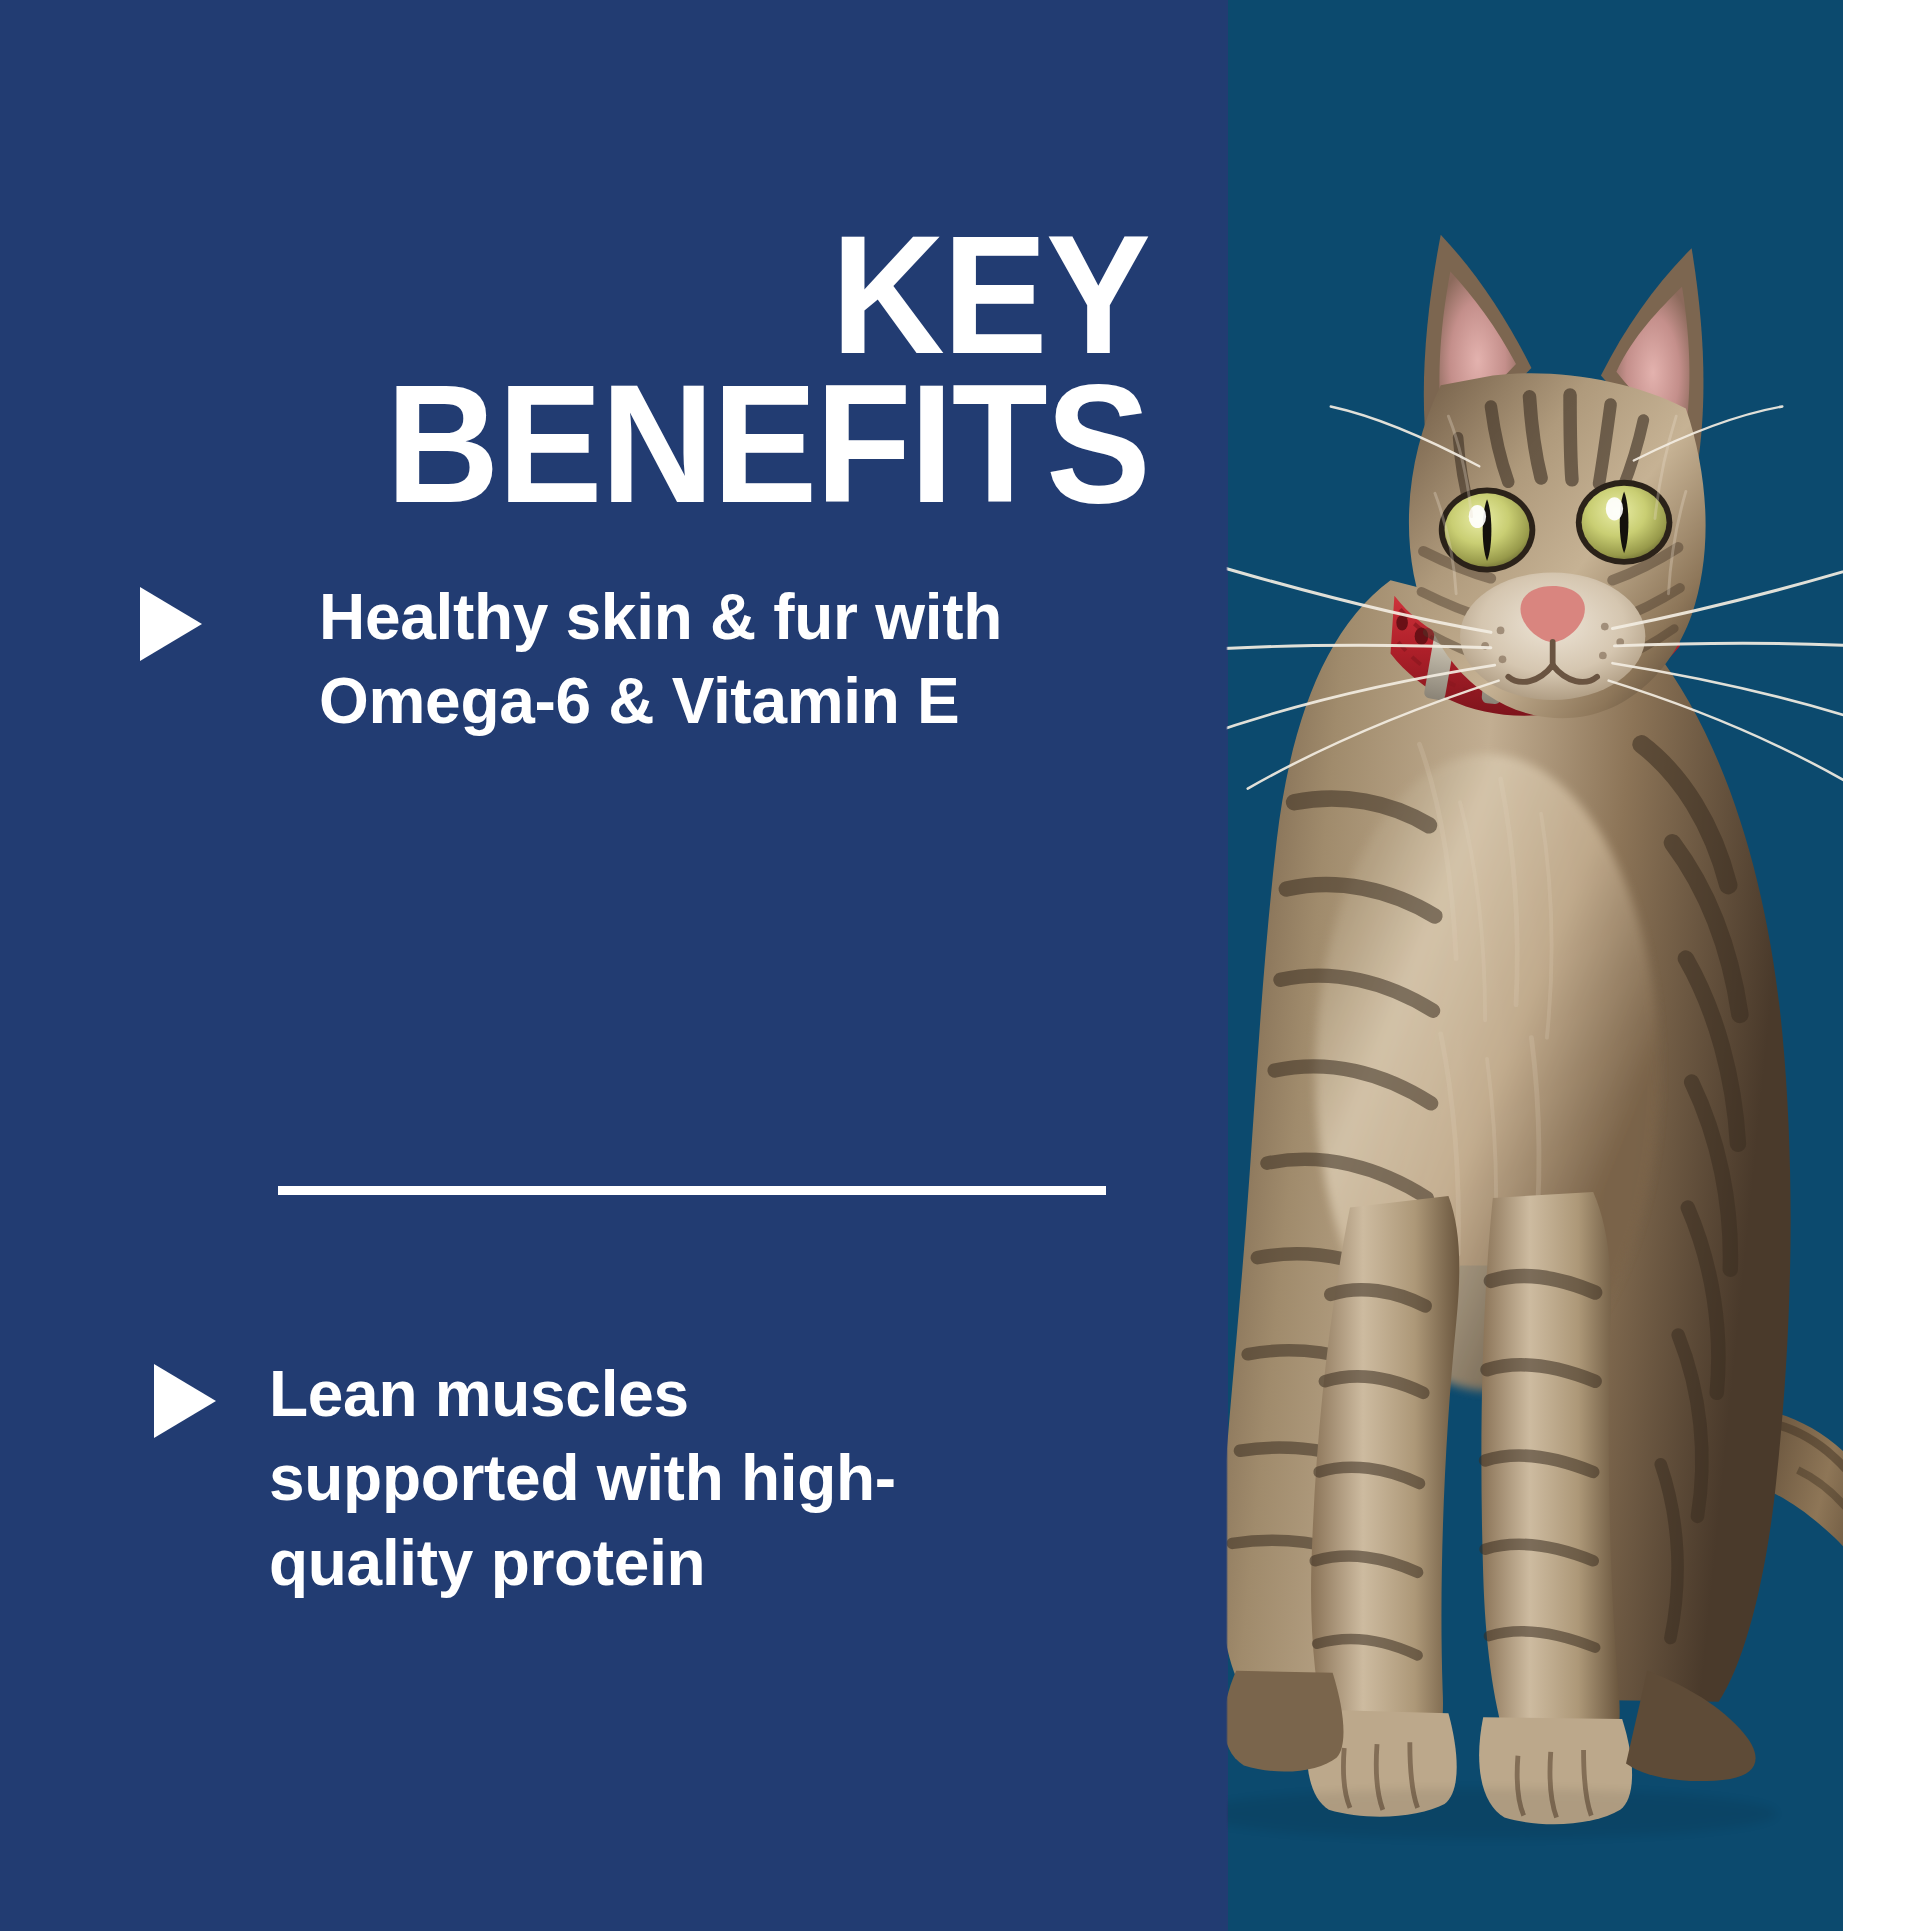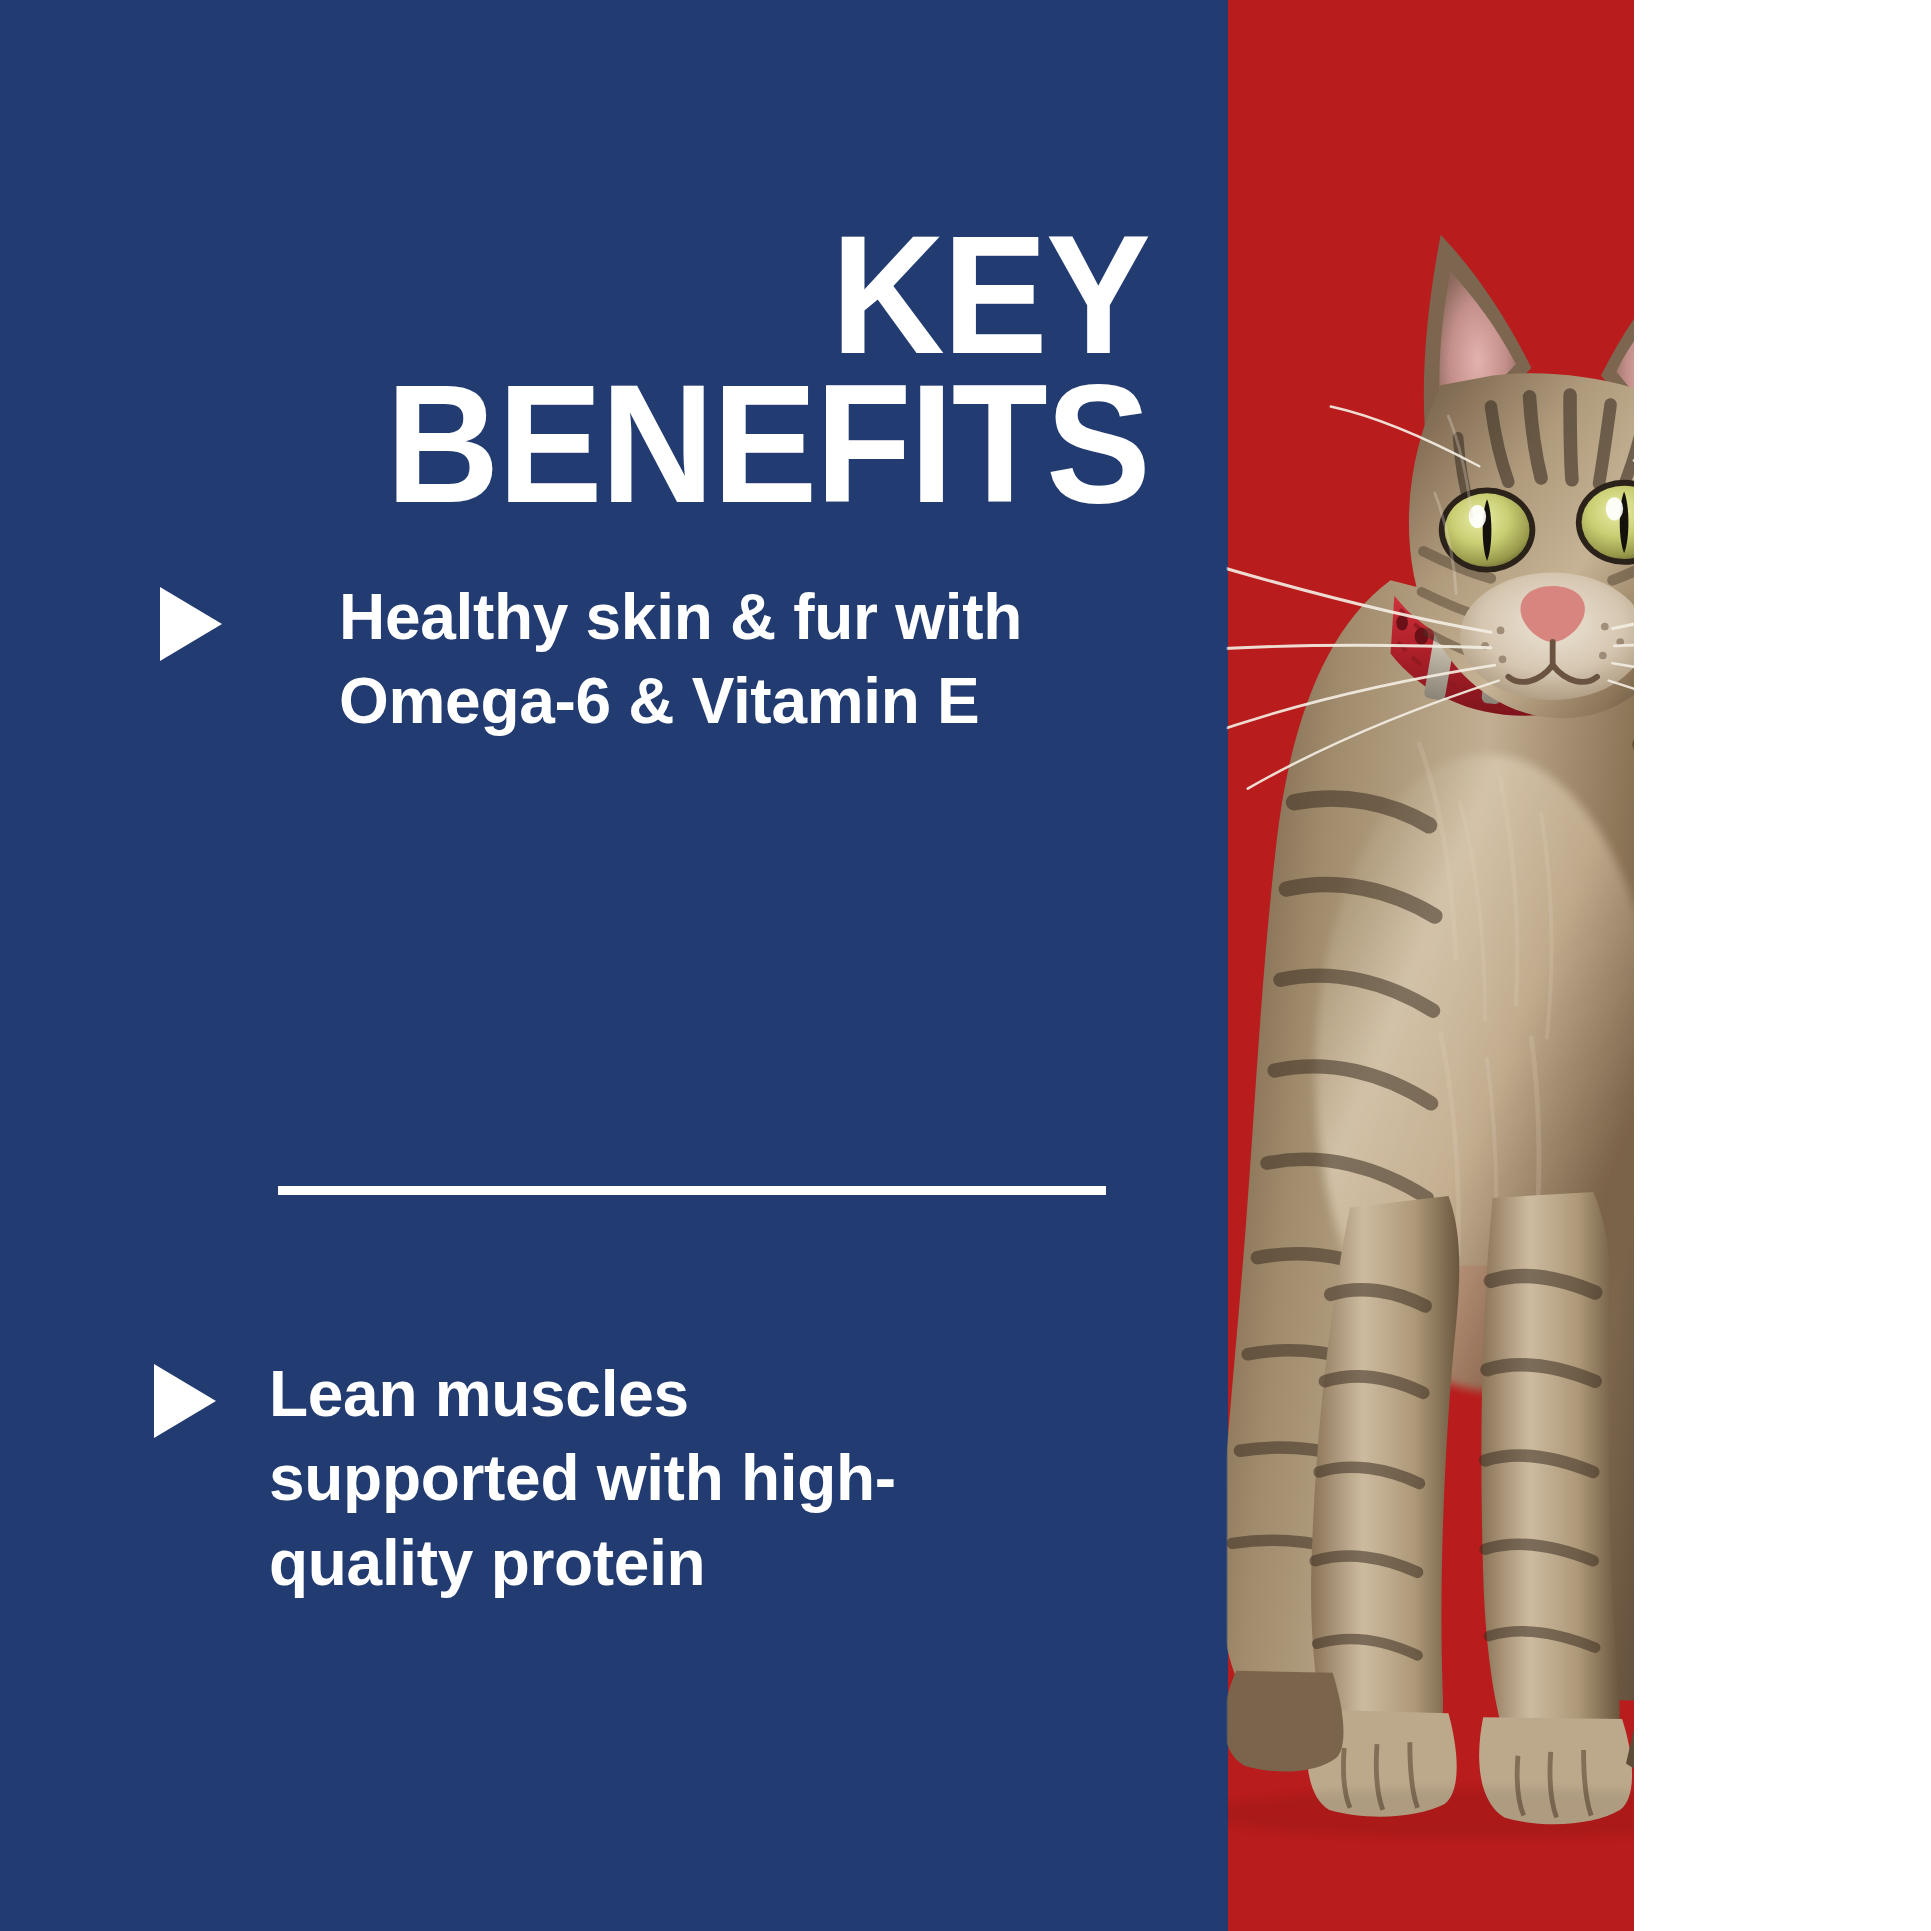--- a/index.html
+++ b/index.html
@@ -3,21 +3,21 @@
 <meta charset="utf-8">
 <style>
   html,body{margin:0;padding:0;}
   body{
     width:1931px;height:1931px;
     background:#ffffff;
     font-family:"Liberation Sans","DejaVu Sans",sans-serif;
     overflow:hidden;
     position:relative;
   }
-  #stage{position:absolute;left:0;top:0;width:1634px;height:1931px;background:#b91c1c;overflow:hidden;}
+  #stage{position:absolute;left:0;top:0;width:1843px;height:1931px;background:#0c4a6e;overflow:hidden;}
 
   
   #bluePanel{
     position:absolute;left:0;top:0;width:1228px;height:1931px;
     background:#223C72;
   }
 
   
   #heading{
     position:absolute;left:0;top:108px;width:1149px;
@@ -49,21 +49,21 @@
     margin-top:11.6px;
   }
   .benefit-text{
     font-size:64px;
     font-weight:bold;
     line-height:1.32;
     letter-spacing:-0.3px;
     color:#ffffff;
     white-space:pre-line;
   }
-  #benefit1{left:160px;top:575px;width:869px;}
+  #benefit1{left:140px;top:575px;width:869px;}
   #benefit1 .benefit-text{margin-left:117px;width:734px;}
   #benefit2{left:154px;top:1352px;width:869px;}
   #benefit2 .benefit-text{margin-left:53px;width:734px;}
 
   
   #divider{
     position:absolute;left:278px;top:1186px;width:828px;height:8.7px;
     background:#ffffff;
   }
 

